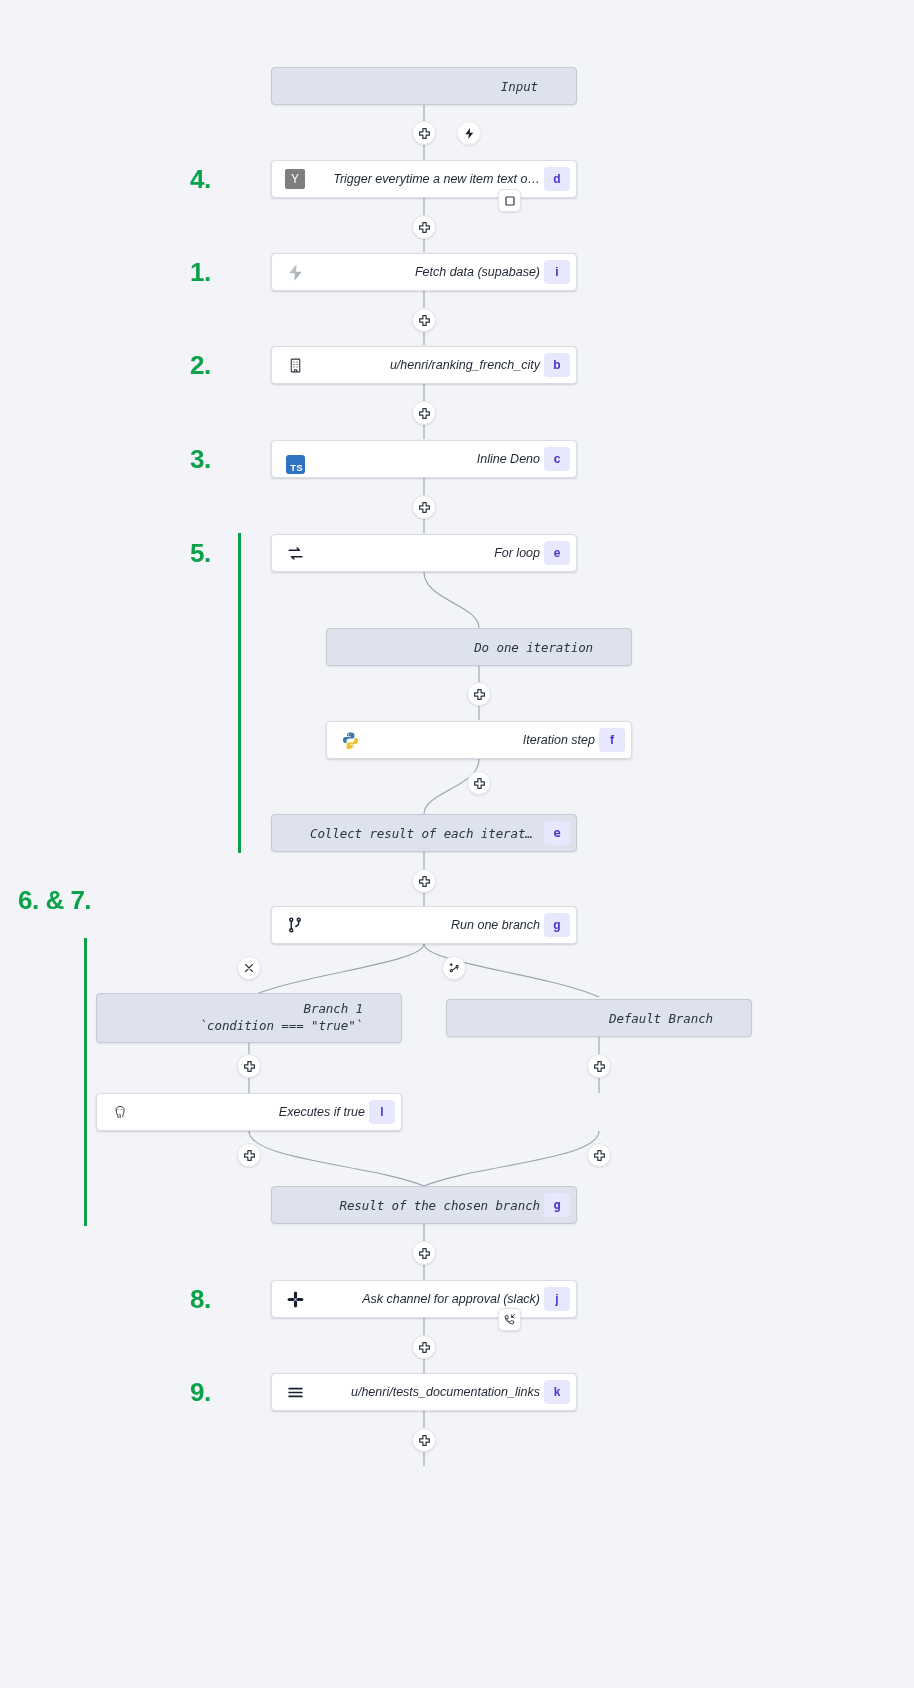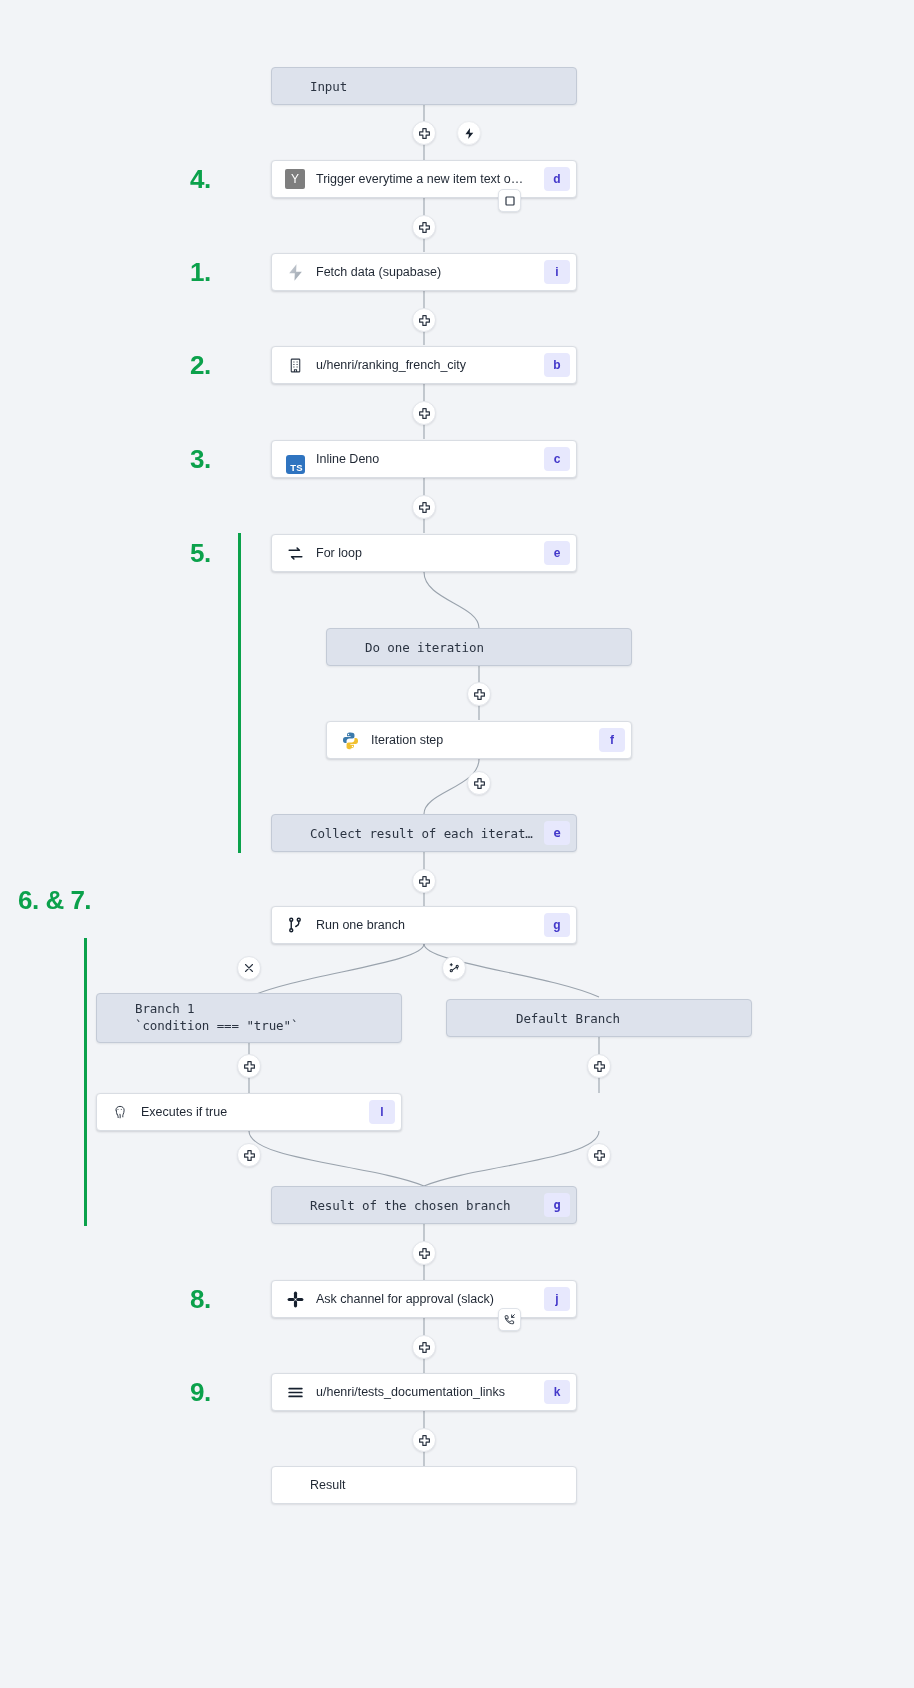--- a/index.html
+++ b/index.html
@@ -56,27 +56,28 @@
     width: 34px;
     min-width: 34px;
     height: 100%;
     display: flex;
     align-items: center;
     justify-content: center;
     margin-left: 6px;
   }
   .node-label {
     flex: 1;
-    text-align: left;
+    text-align: right;
     font-size: 12.5px;
     color: #1f2733;
     white-space: nowrap;
     overflow: hidden;
     text-overflow: ellipsis;
     padding: 0 4px;
+    font-style: italic;
   }
   .node-virtual .node-label {
     font-family: "DejaVu Sans Mono", monospace;
     font-size: 12.5px;
     color: #2b3442;
     letter-spacing: -0.1px;
   }
   .node-virtual .node-label.two-line {
     line-height: 1.35;
     white-space: pre-line;
@@ -488,19 +489,14 @@
     <span class="node-label">u/henri/tests_documentation_links</span>
     <span class="badge">k</span>
   </div>
 
   <div class="handle" style="left:412px; top:1428px;">
     <svg width="13" height="13" viewBox="0 0 24 24" fill="none" stroke="#2b3442" stroke-width="2.2" stroke-linejoin="round">
       <path d="M9 3h6v6h6v6h-6v6H9v-6H3V9h6z"></path>
     </svg>
   </div>
 
-  <div class="node node-plain" style="left:271px; top:1466px; width:306px;">
-    <span class="badge-spacer"></span>
-    <span class="node-label">Result</span>
-    <span class="badge-spacer"></span>
-  </div>
 
 </div>
 
 </body></html>

